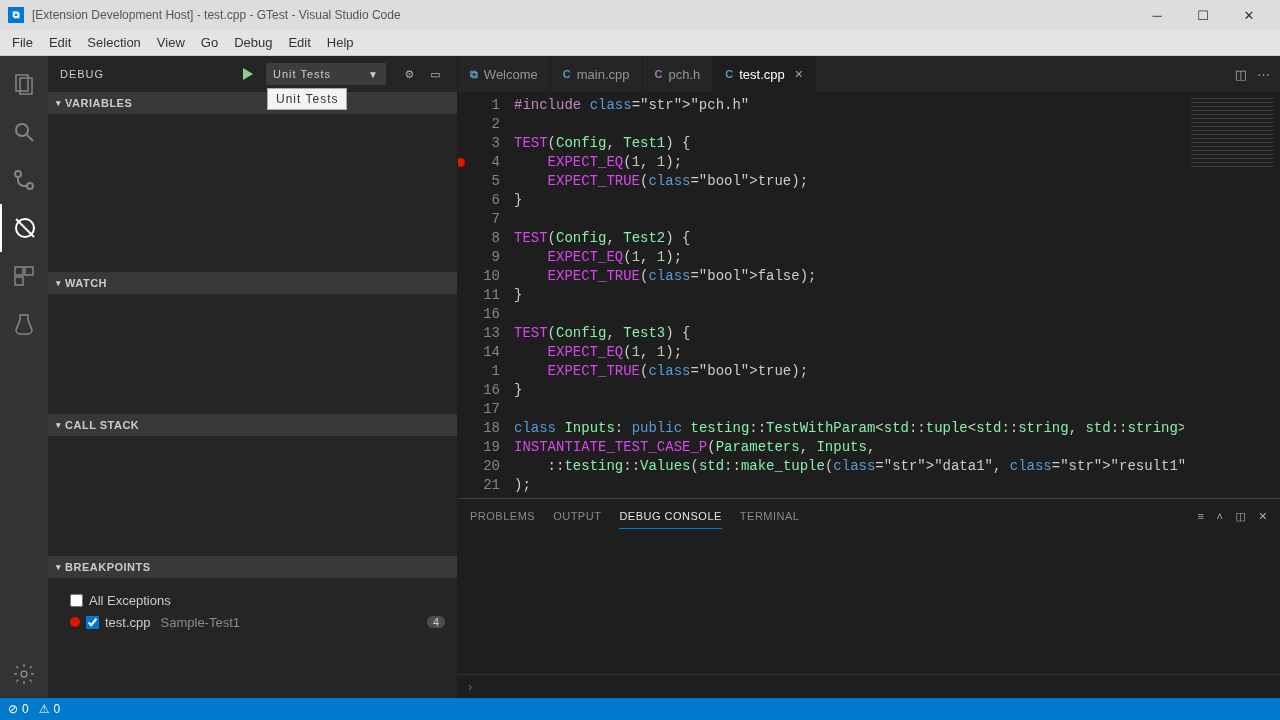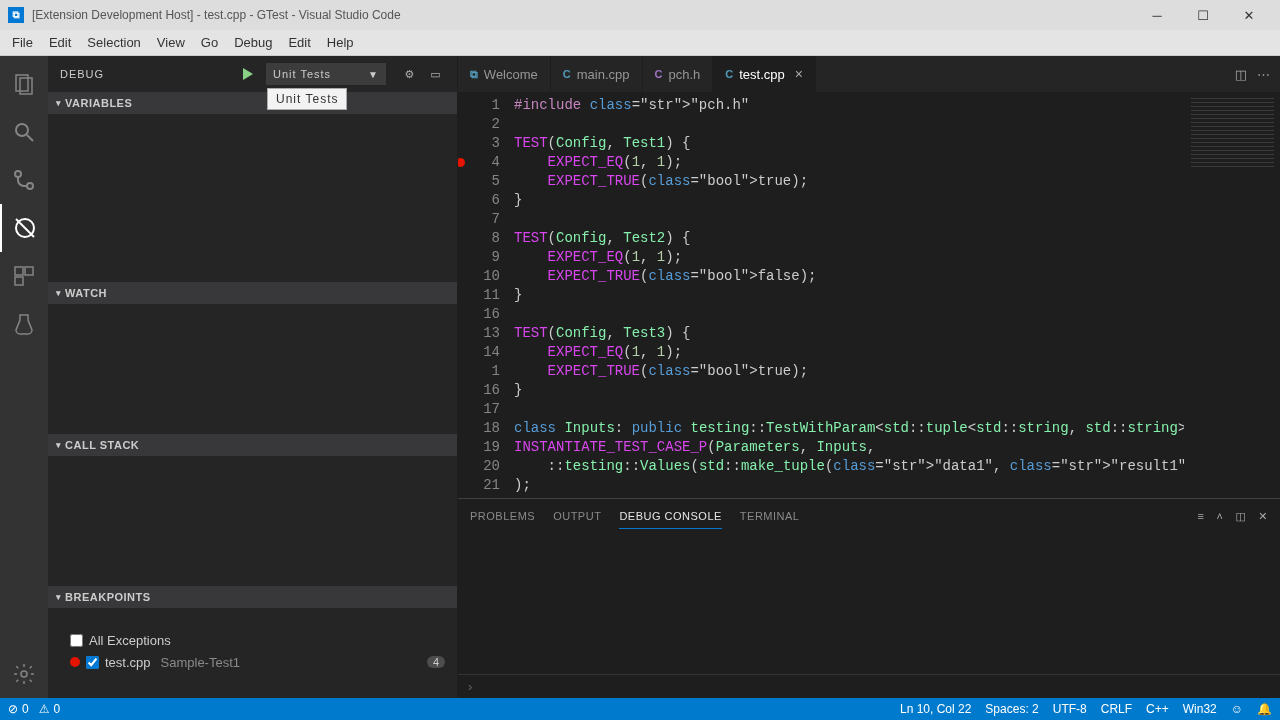--- a/index.html
+++ b/index.html
@@ -33,21 +33,21 @@
 .run-icon { color: #89d185; }
 .config-select { width: 120px; height: 22px; background: #3c3c3c; border: 1px solid #3c3c3c; color: #ccc; padding: 0 6px; display: flex; align-items: center; justify-content: space-between; cursor: pointer; position: relative; }
 .chev { font-size: 10px; }
 .dropdown-pop { position: absolute; top: 24px; left: 0; background: #f3f3f3; color: #333; padding: 3px 8px; border: 1px solid #aaa; white-space: nowrap; z-index: 10; font-size:12px;}
 .header-icons { display: flex; gap: 8px; margin-left: 4px; color: #aaa; }
 .header-icons span { width:18px; text-align:center; cursor:pointer;}
 
 .section { border-bottom: 0; }
 .section-header { height: 22px; background: #38383a; display: flex; align-items: center; padding: 0 8px; font-size: 11px; font-weight: 600; letter-spacing: 0.5px; cursor: pointer; }
 .section-header .twisty { margin-right: 4px; font-size: 9px; }
-.section-body { padding: 11px 0; font-size: 13px; margin-top: 10px; }
+.section-body { padding: 11px 0; font-size: 13px; }
 .section-body .row { height: 22px; display: flex; align-items: center; padding: 0 12px 0 22px; gap: 6px; }
 .section-body .row .dot { width: 10px; height: 10px; border-radius: 50%; background: #e51400; }
 .section-body .row input[type=checkbox] { accent-color: #0078d4; }
 .section-body .row .sub { color: #8a8a8a; margin-left: 4px; }
 .section-body .row .count { margin-left: auto; background: #4d4d4d; border-radius: 8px; padding: 0 6px; font-size: 11px; }
 .flex-grow { flex: 1; }
 .variables-body { height: 158px; }
 .watch-body { height: 120px; }
 .callstack-body { height: 120px; }
 
@@ -308,23 +308,13 @@
       <div class="panel-input">›</div>
     </div>
   </div>
 </div>
 
 <div class="status-bar">
   <div class="left">
     <span class="status-item">⊘ <span>0</span></span>
     <span class="status-item">⚠ <span>0</span></span>
   </div>
-  <div class="right">
-    <span class="status-item">Ln 10, Col 22</span>
-    <span class="status-item">Spaces: 2</span>
-    <span class="status-item">UTF-8</span>
-    <span class="status-item">CRLF</span>
-    <span class="status-item">C++</span>
-    <span class="status-item">Win32</span>
-    <span class="status-item">☺</span>
-    <span class="status-item">🔔</span>
-  </div>
 </div>
 
 </body></html>

